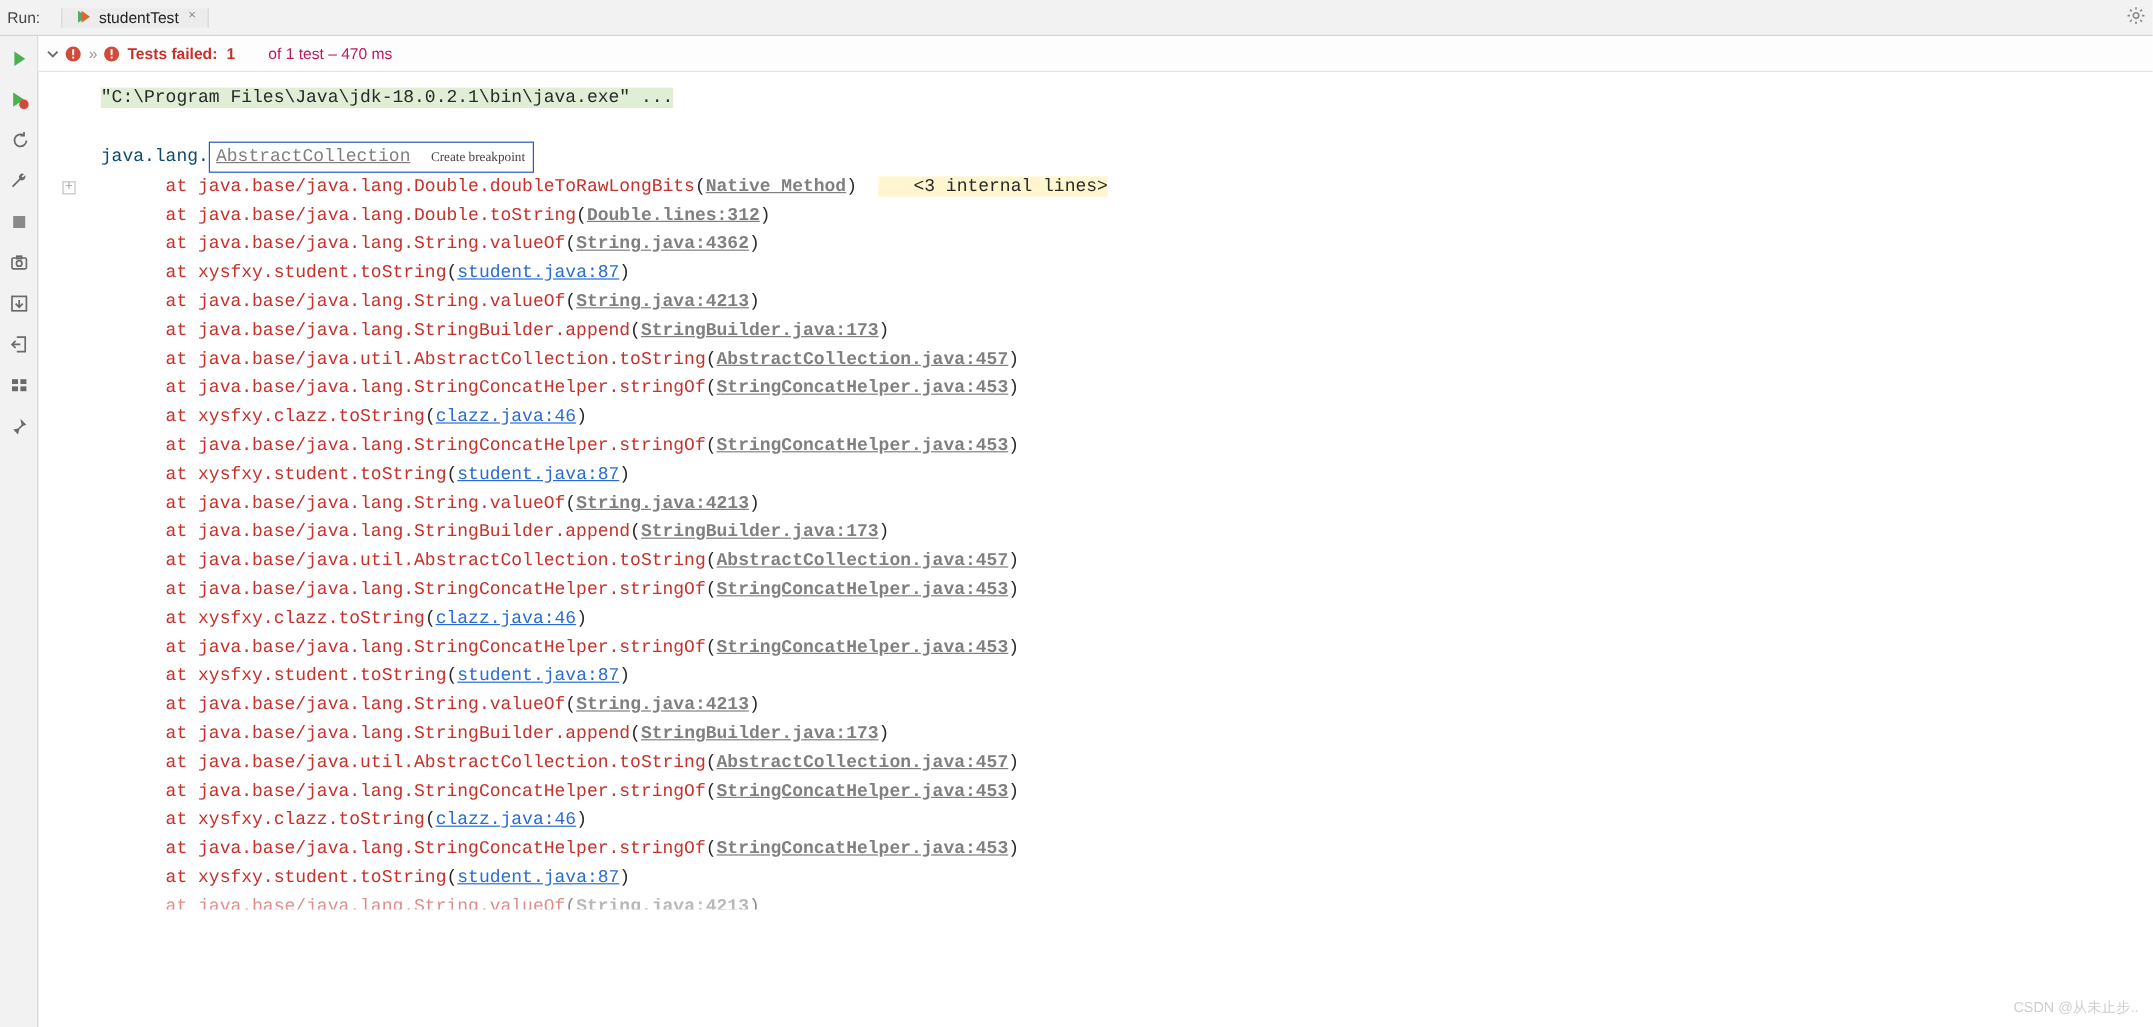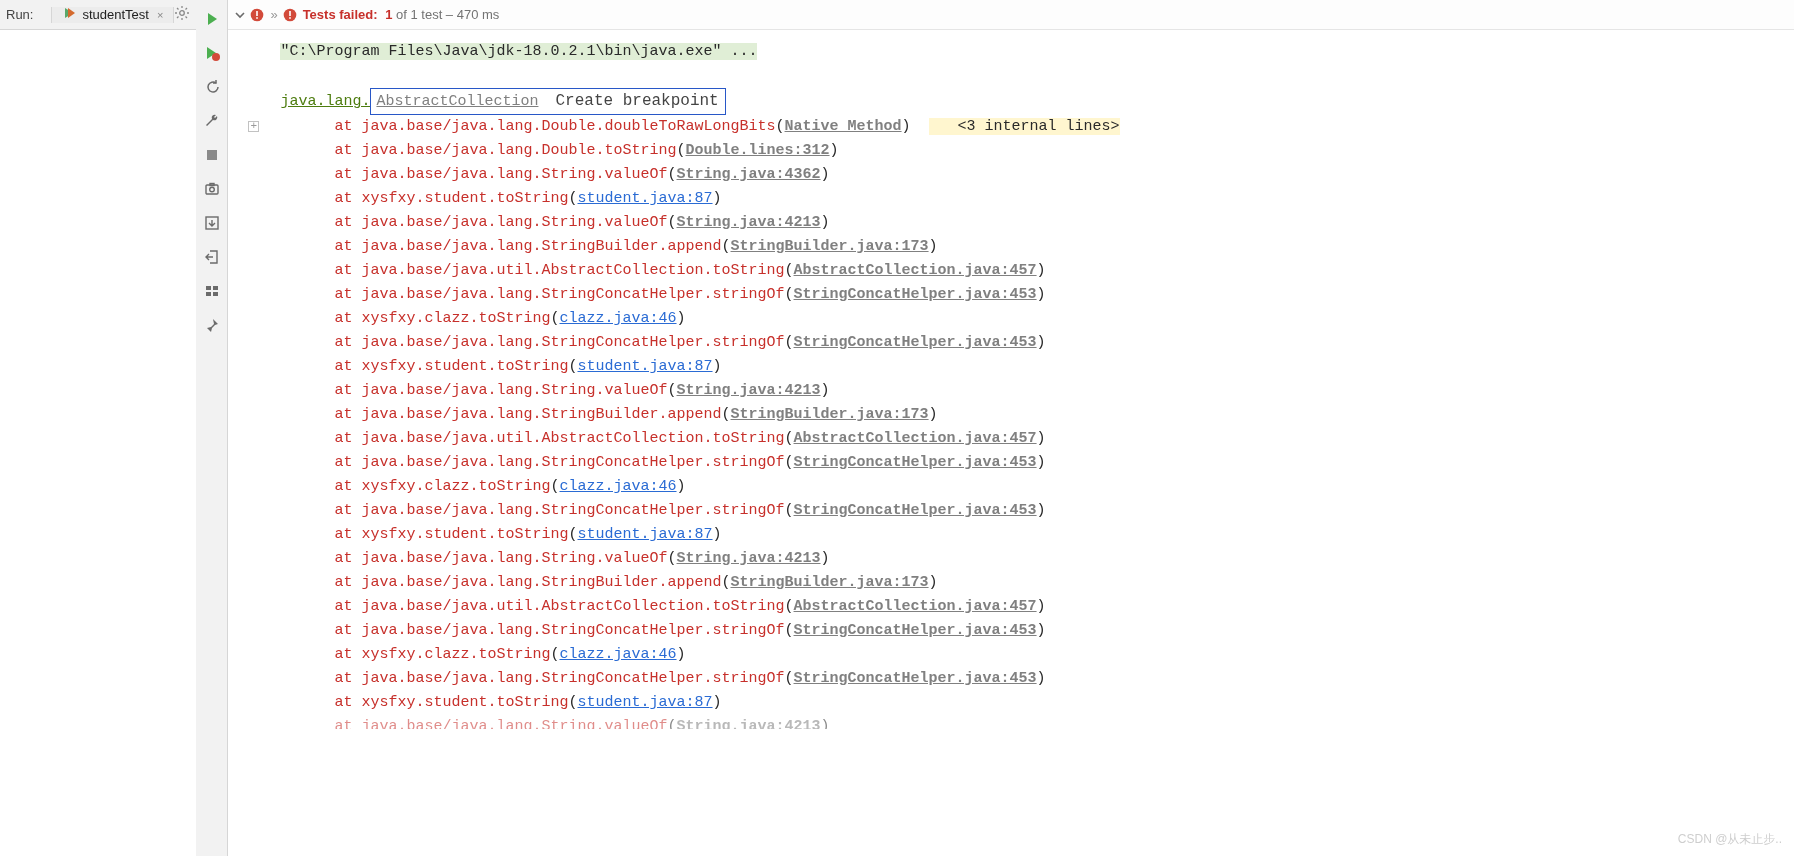--- a/index.html
+++ b/index.html
@@ -1,53 +1,53 @@
 <!DOCTYPE html>
 <html><head>
 <meta charset="utf-8">
 <style>
   * { box-sizing: border-box; margin: 0; padding: 0; }
   html, body { width: 1794px; height: 856px; font-family: "Segoe UI", Arial, sans-serif; font-size: 13px; background: #fff; color: #222; overflow: hidden; }
-  .root { display: flex; flex-direction: row; width: 100%; height: 100%; }
+  .root { display: flex; flex-direction: column; width: 100%; height: 100%; }
   
   .tabbar { height: 30px; background: #f2f2f2; border-bottom: 1px solid #d6d6d6; display: flex; align-items: center; padding: 0 6px; }
   .run-label { color: #444; margin-right: 18px; }
-  .tab { display: flex; align-items: center; padding: 0 10px; height: 16px; background: #ececec; border-left: 1px solid #d6d6d6; border-right: 1px solid #d6d6d6; }
+  .tab { display: flex; align-items: flex-start; padding: 0 10px; height: 16px; background: #ececec; border-left: 1px solid #d6d6d6; border-right: 1px solid #d6d6d6; }
   .tab .ico { margin-right: 6px; }
   .tab .x { margin-left: 8px; color: #888; font-size: 11px; }
   .tabbar .spacer { flex: 1; }
   
   .body { flex: 1; display: flex; min-height: 0; }
   .gutter { width: 32px; background: #f2f2f2; border-right: 1px solid #d6d6d6; display: flex; flex-direction: column; align-items: center; padding-top: 10px; gap: 16px; }
   .gutter .gi { width: 18px; height: 18px; display: flex; align-items: center; justify-content: center; color: #6b6b6b; }
   .gutter .gi svg { width: 16px; height: 16px; }
   .main { flex: 1; display: flex; flex-direction: column; min-width: 0; }
   
   .status { height: 30px; display: flex; align-items: center; border-bottom: 1px solid #e5e5e5; padding: 0 6px; background: #fdfdfd; }
   .status .chev { color: #6b6b6b; margin-right: 4px; display:flex; align-items:center; }
   .status .arrows { color: #999; margin-right: 6px; letter-spacing: -1px; }
   .status .erricon { margin-right: 6px; display:flex; align-items:center; }
   .status .fail { color: #c7302b; font-weight: 600; }
   .status .failnum { color: #c7302b; font-weight: 600; }
-  .status .rest { color: #737373; }
+  .status .rest { color: #be185d; margin-left: 24px; }
   
   .console { flex: 1; overflow: auto; padding: 10px 0 20px 52px; font-family: Consolas, "Courier New", monospace; font-size: 15px; line-height: 24px; white-space: nowrap; position: relative; }
   .line { white-space: pre; color: #292929; }
   .line.at { padding-left: 30px; }
   .hl-green { background: #e0eed6; }
   .hl-yel   { background: #fff6cf; padding-left: 29px; }
   .kwat { color: #c7302b; margin-left: 24px; }
   .call { color: #c7302b; }
   .paren { color: #292929; }
   .lnk-g { color: #808080; text-decoration: underline; font-weight: bold; }
   .lnk-b { color: #2a6bd4; text-decoration: underline; }
   .lnk-err { color: #808080; text-decoration: underline; padding-left: 3px; padding-right: 4px;}
   .exbox { border: 1.5px solid #2857c7; display: inline-block; padding: 0 2px; }
-  .cbp { color: #444; font-family: Liberation Mono, monospace; font-size: 16px; padding: 0 4px; }
-  .prefix { color: #4d7c0f; text-decoration: underline; }
+  .cbp { color: #444; font-family: Liberation Serif, serif; font-size: 11px; padding: 0 4px; }
+  .prefix { color: #0c4a6e; }
   .fold-ico { position: absolute; left: 20px; color: #9a9a9a; font-size: 11px; border:1px solid #c2c2c2; width:11px; height:11px; line-height:9px; text-align:center; background:#fff;}
   .watermark { position: fixed; right: 12px; bottom: 8px; color: #b9b9b9; font-size: 12px; font-family: "Segoe UI", Arial, sans-serif; opacity: .7; }
   
   .play-green svg polygon { fill: #4caf50; }
 </style>
 </head>
 <body>
 
 <div class="root">
 

